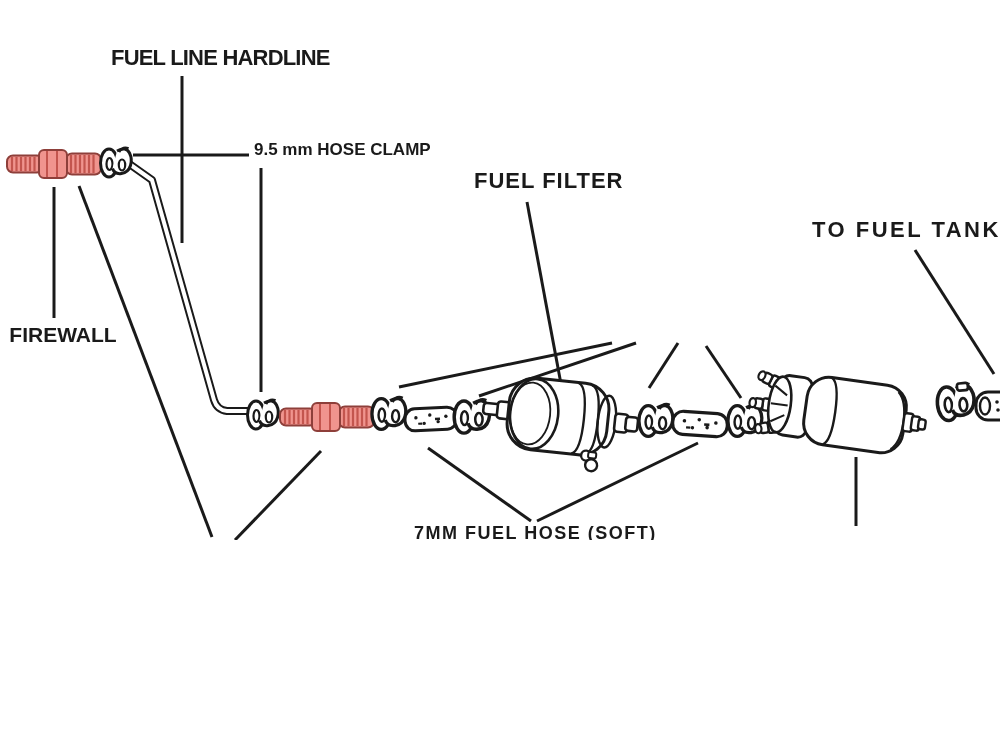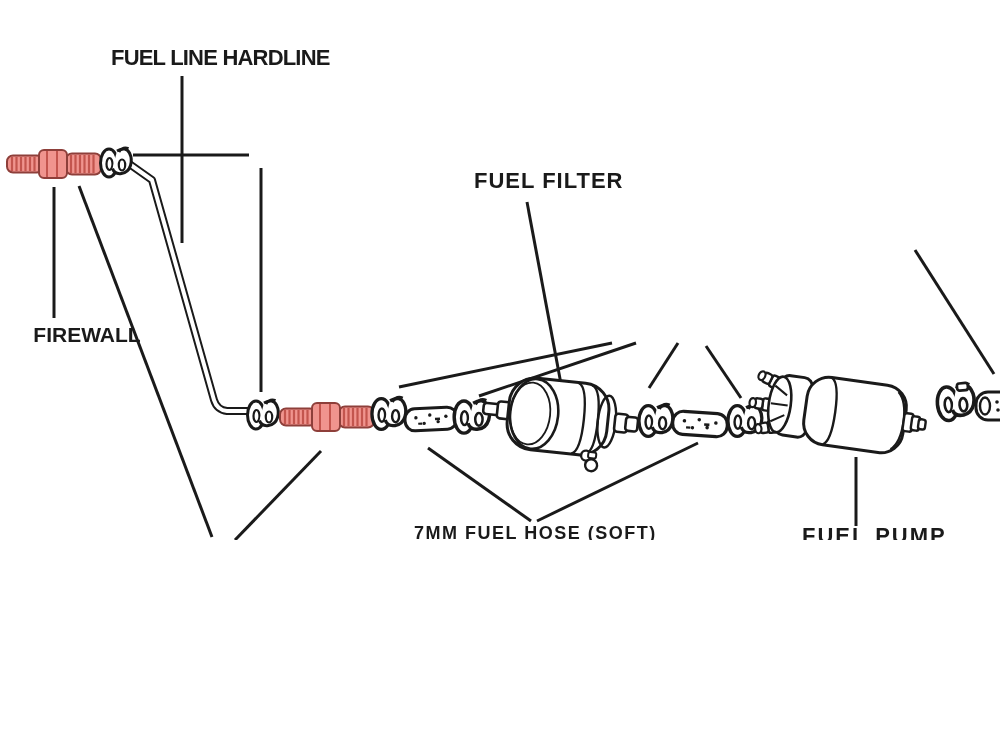--- a/index.html
+++ b/index.html
@@ -12,21 +12,21 @@
   html,body{margin:0;padding:0;background:#fff;}
   #stage{
     position:relative;width:1000px;height:540px;background:var(--bg);
     overflow:hidden;font-family:"Liberation Sans",sans-serif;
   }
   #art{position:absolute;left:0;top:0;}
   .lbl{
     position:absolute;font-weight:700;color:var(--ink);
     white-space:nowrap;line-height:1.1;
   }
-  .lbl-block{position:absolute;font-weight:700;color:var(--ink);text-align:center;padding-left:24px;}
+  .lbl-block{position:absolute;font-weight:700;color:var(--ink);text-align:center;}
   .ink-line{stroke:var(--ink);}
   .ink-shape{stroke:var(--ink);fill:#fff;}
   .ink-detail{stroke:var(--ink);fill:none;}
   .ink-dot{fill:var(--ink);stroke:none;}
   .hl-body{fill:var(--hl);stroke:var(--hl-out);}
   .hl-ridge{stroke:var(--hl-ridge);fill:none;}
 </style>
 </head>
 <body>
 
@@ -164,27 +164,28 @@
     <g transform="translate(990,406)">
       <rect x="-14" y="-14" width="40" height="28" rx="12" class="ink-shape" stroke-width="3"></rect>
       <ellipse cx="-5" cy="0" rx="5" ry="8.5" class="ink-detail" stroke-width="2.4"></ellipse>
       <circle cx="7" cy="-4" r="1.8" class="ink-dot"></circle>
       <circle cx="8" cy="4" r="1.8" class="ink-dot"></circle>
     </g>
   </svg>
 
   <div class="lbl" style="left:111px;top:46px;font-size:22px;letter-spacing:-0.8px;">FUEL LINE HARDLINE</div>
 
+  <div class="lbl" style="left:254px;top:141px;font-size:17px;">9.5 mm HOSE CLAMP</div>
 
   <div class="lbl" style="left:474px;top:169px;font-size:22px;letter-spacing:1px;">FUEL FILTER</div>
 
+  <div class="lbl" style="left:812px;top:218px;font-size:22px;letter-spacing:2.5px;">TO FUEL TANK</div>
 
 
   <div class="lbl-block" style="left:0;top:322px;width:126px;font-size:21px;line-height:26px;">
     <div>FIREWALL</div>
   </div>
 
 
   <div class="lbl" style="left:414px;top:524px;font-size:18px;letter-spacing:1.5px;">7MM FUEL HOSE (SOFT)</div>
 
-  <div class="lbl" style="left:802px;top:524px;font-size:22px;letter-spacing:2px;">FUEL PUMP</div>
 
 </div>
 
 </body></html>

